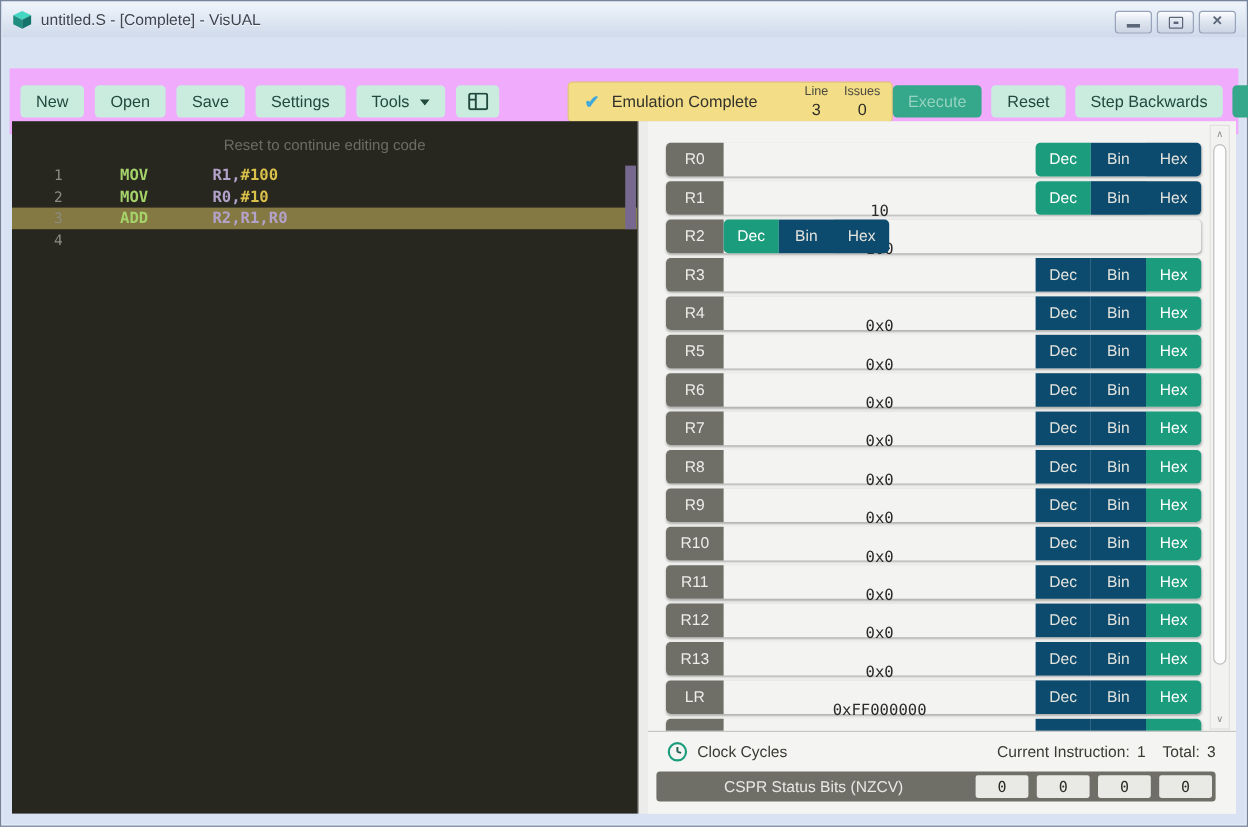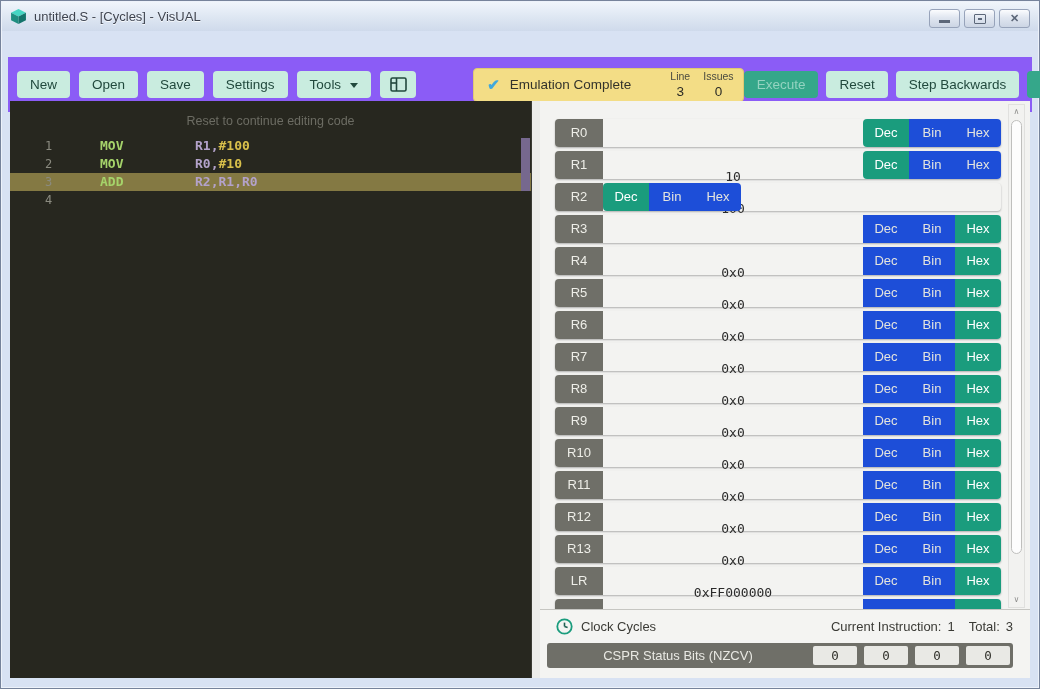--- a/index.html
+++ b/index.html
@@ -12,55 +12,55 @@
   .wbtns{position:absolute;right:8px;top:7px;display:flex;gap:4px;}
   .wbtn{width:31px;height:19px;border:1px solid #97a3ba;border-radius:3px;background:linear-gradient(#fbfcfe,#e0e6f0 45%,#ccd5e4);display:flex;align-items:center;justify-content:center;color:#5c6779;box-sizing:border-box;}
   .glyph-min{width:11px;height:3px;background:#5c6779;margin-top:5px;}
   .glyph-max{width:10px;height:8px;border:1px solid #5c6779;border-radius:1px;display:flex;align-items:center;justify-content:center;}
   .glyph-max i{display:block;width:4px;height:2px;background:#5c6779;}
   .glyph-close{font-size:11px;font-weight:bold;line-height:1;}
   
   .menubar{position:absolute;left:3px;right:3px;top:30px;height:26px;background:linear-gradient(#fcfdfe,#f2f5fa);display:flex;align-items:center;padding-left:13px;gap:4px;}
   .menuitem{font-size:13px;color:#1d1d1d;padding:3px 9px;}
   
-  .toolbar{position:absolute;left:7px;right:7px;top:56px;height:55px;background:#8b5cf6;display:flex;align-items:center;padding:0 9px;box-sizing:border-box;}
+  .toolbar{position:absolute;left:7px;right:7px;top:56px;height:55px;background:#f0abfc;display:flex;align-items:center;padding:0 9px;box-sizing:border-box;}
   .tgroup{display:flex;align-items:center;gap:9px;}
   .tbtn{height:27px;line-height:27px;padding:0 13px;background:#c9ecdf;color:#21493d;font-size:13.5px;border-radius:4px;white-space:nowrap;}
   .tbtn .caret{display:inline-block;width:0;height:0;border-left:4px solid transparent;border-right:4px solid transparent;border-top:5px solid #21493d;margin-left:9px;vertical-align:middle;}
   .tbtn.icononly{width:36px;padding:0;display:flex;align-items:center;justify-content:center;}
   .tbtn.disabled{background:#35a78a;color:#94d3c0;}
   .status{display:flex;align-items:center;height:34px;background:#f3dd86;border:1px solid #dfc873;border-radius:4px;margin-left:57px;padding:0 9px 0 13px;gap:10px;box-sizing:border-box;}
   .status .check{color:#41a8dc;font-size:15px;font-weight:bold;}
   .status .msg{font-size:13.5px;color:#33332b;margin-right:26px;white-space:nowrap;}
   .mini{text-align:center;line-height:1;min-width:26px;}
   .mini .lab{font-size:10.5px;color:#4a4a40;}
   .mini .val{font-size:13.5px;color:#2c2c26;margin-top:3px;}
   .rgroup{margin-left:auto;display:flex;align-items:center;gap:8px;margin-right:1px;}
   
   .main{position:absolute;left:9px;right:9px;top:100px;bottom:10px;}
   .editor{position:absolute;left:0;top:0;bottom:0;width:521px;background:#27271f;overflow:hidden;}
   .ehint{margin-top:13px;text-align:center;color:#6c6c63;font-size:12.5px;}
   .elines{margin-top:9px;font-family:"DejaVu Sans Mono",monospace;font-size:13px;font-weight:bold;}
   .eline{height:18px;line-height:18px;white-space:pre;}
   .eline.hl{background:#847943;}
   .lnum{display:inline-block;width:90px;padding-left:35px;box-sizing:border-box;color:#8b8b80;font-weight:normal;font-size:12px;}
-  .mnem{display:inline-block;width:95px;color:#a5d36a;}
+  .mnem{display:inline-block;width:77px;color:#a5d36a;}
   .ops .reg{color:#b3a2ca;}
   .ops .imm{color:#d9c04b;}
   .escroll{position:absolute;right:1px;top:37px;width:9px;height:53px;background:#76688e;}
   .splitter{position:absolute;left:521px;top:0;bottom:0;width:9px;background:#ececea;border-left:1px solid #3a3a33;box-sizing:border-box;}
   .rightpanel{position:absolute;left:530px;right:0;top:0;bottom:0;background:#f3f3f1;}
   
   .regscroll{position:absolute;left:6px;right:0;top:0;height:510px;overflow:hidden;padding-top:18px;box-sizing:border-box;}
   .rrow{display:flex;height:28px;margin:0 29px 4px 9px;border-radius:4px;box-shadow:0 1px 2px rgba(0,0,0,.28);}
   .rlabel{width:48px;flex:none;background:#6f6f68;color:#eeeee8;border-radius:4px 0 0 4px;text-align:center;line-height:28px;font-size:13px;}
   .rval{flex:1;background:#fff;font-family:"DejaVu Sans Mono",monospace;font-size:13px;color:#2a2a2a;text-align:center;line-height:28px;margin-top:44px;}
   .rval.hl{background:#f3e0a0;}
   .rseg{display:flex;flex:none;}
-  .seg{width:46px;text-align:center;line-height:28px;font-size:13px;background:#1d4ed8;color:#e4e4de;}
+  .seg{width:46px;text-align:center;line-height:28px;font-size:13px;background:#0c4a6e;color:#e4e4de;}
   .seg:last-child{border-radius:0 4px 4px 0;}
   .seg.active{background:#1a9c7d;color:#fff;}
   .seg.active:first-child{border-radius:4px 0 0 4px;}
   .vscroll{position:absolute;top:3px;right:5px;width:17px;height:504px;background:#f2f2f0;border:1px solid #e0e0de;box-sizing:border-box;}
   .sarrow{height:14px;text-align:center;font-size:8px;color:#8f8f8d;line-height:14px;}
   .sarrow.down{position:absolute;bottom:0;left:0;right:0;}
   .vthumb{position:absolute;left:2px;right:2px;top:15px;height:432px;background:#fdfdfd;border:1px solid #bfbfbd;border-radius:8px;}
   
   .bottompanel{position:absolute;left:0;right:0;bottom:0;height:69px;background:#f4f4f2;border-top:1px solid #c6c6c2;box-sizing:border-box;}
   .clockrow{display:flex;align-items:center;padding:8px 17px 0 16px;font-size:13px;color:#3a3a35;}
@@ -75,21 +75,21 @@
 <body>
 
 <div class="window">
 
   <div class="titlebar">
     <svg class="titleicon" viewBox="0 0 16 16">
       <polygon points="8,1 15,4.5 8,8 1,4.5" fill="#45d6c3"></polygon>
       <polygon points="1,4.5 8,8 8,15 1,11.5" fill="#1f8e80"></polygon>
       <polygon points="15,4.5 8,8 8,15 15,11.5" fill="#14746b"></polygon>
     </svg>
-    <span class="titletext">untitled.S - [Cycles] - VisUAL</span>
+    <span class="titletext">untitled.S - [Complete] - VisUAL</span>
     <div class="wbtns">
       <div class="wbtn">
           <span class="glyph-min"></span>
         </div>
       <div class="wbtn">
           <span class="glyph-max">
             <i></i>
           </span>
         </div>
       <div class="wbtn">

